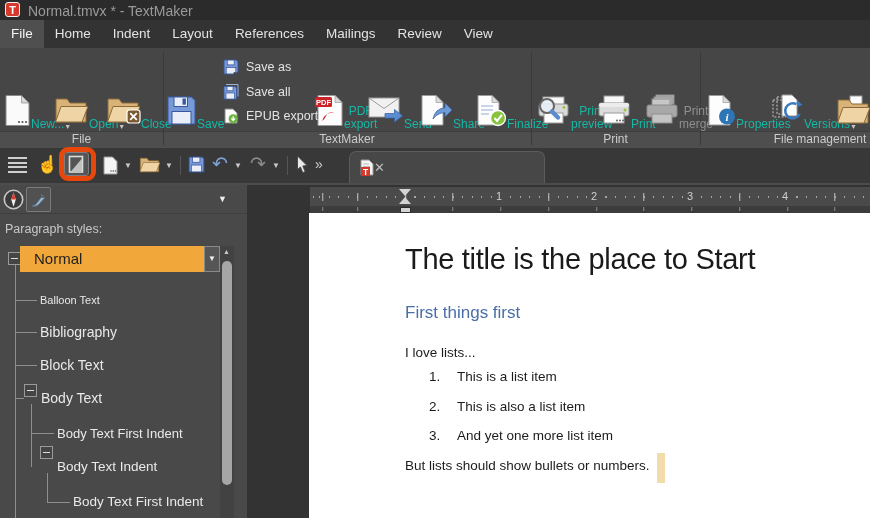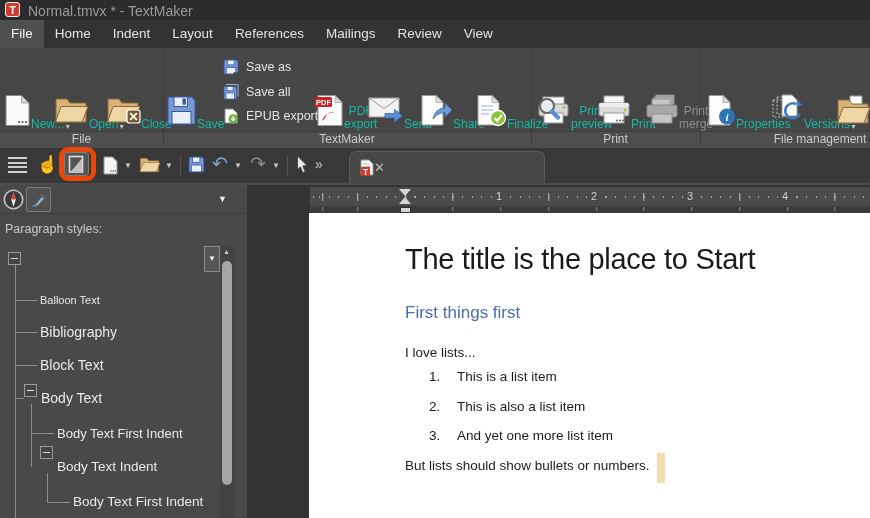--- a/index.html
+++ b/index.html
@@ -402,20 +402,21 @@
       <svg width="17" height="17" viewBox="0 0 20 20">
           <path d="M2.5 17.5 q4 -0.5 5.5 -3 l6.5 -8.5 2.8 2 -7.5 8.2 q-2.5 2.3 -7.3 1.3 Z" fill="#9db8d2" stroke="#5a7a9a"></path>
           <path d="M13.5 2.5 l4 3 -2 2.5 -4 -2.8 Z" fill="#6a6a6a" stroke="#4a4a4a"></path>
         </svg>
     </div>
     <div style="position:absolute;left:218px;top:9px;font-size:9px;color:#f0f0f0">▼</div>
     <div class="sbhdrline"></div>
     <div class="sblabel">Paragraph styles:</div>
 
     <div class="minusbox" style="left:8px;top:67px"></div>
+    <div class="stylesel">Normal</div>
     <div class="styleddbtn">▼</div>
 
     <div class="tline" style="left:15px;top:80px;width:1px;height:253px"></div>
     <div class="tline" style="left:15px;top:115px;width:22px;height:1px"></div>
     <div class="tline" style="left:15px;top:147px;width:22px;height:1px"></div>
     <div class="tline" style="left:15px;top:180px;width:22px;height:1px"></div>
     <div class="tline" style="left:15px;top:213px;width:9px;height:1px"></div>
     <div class="tline" style="left:31px;top:219px;width:1px;height:63px"></div>
     <div class="tline" style="left:31px;top:248px;width:23px;height:1px"></div>
     <div class="tline" style="left:47px;top:288px;width:1px;height:29px"></div>

